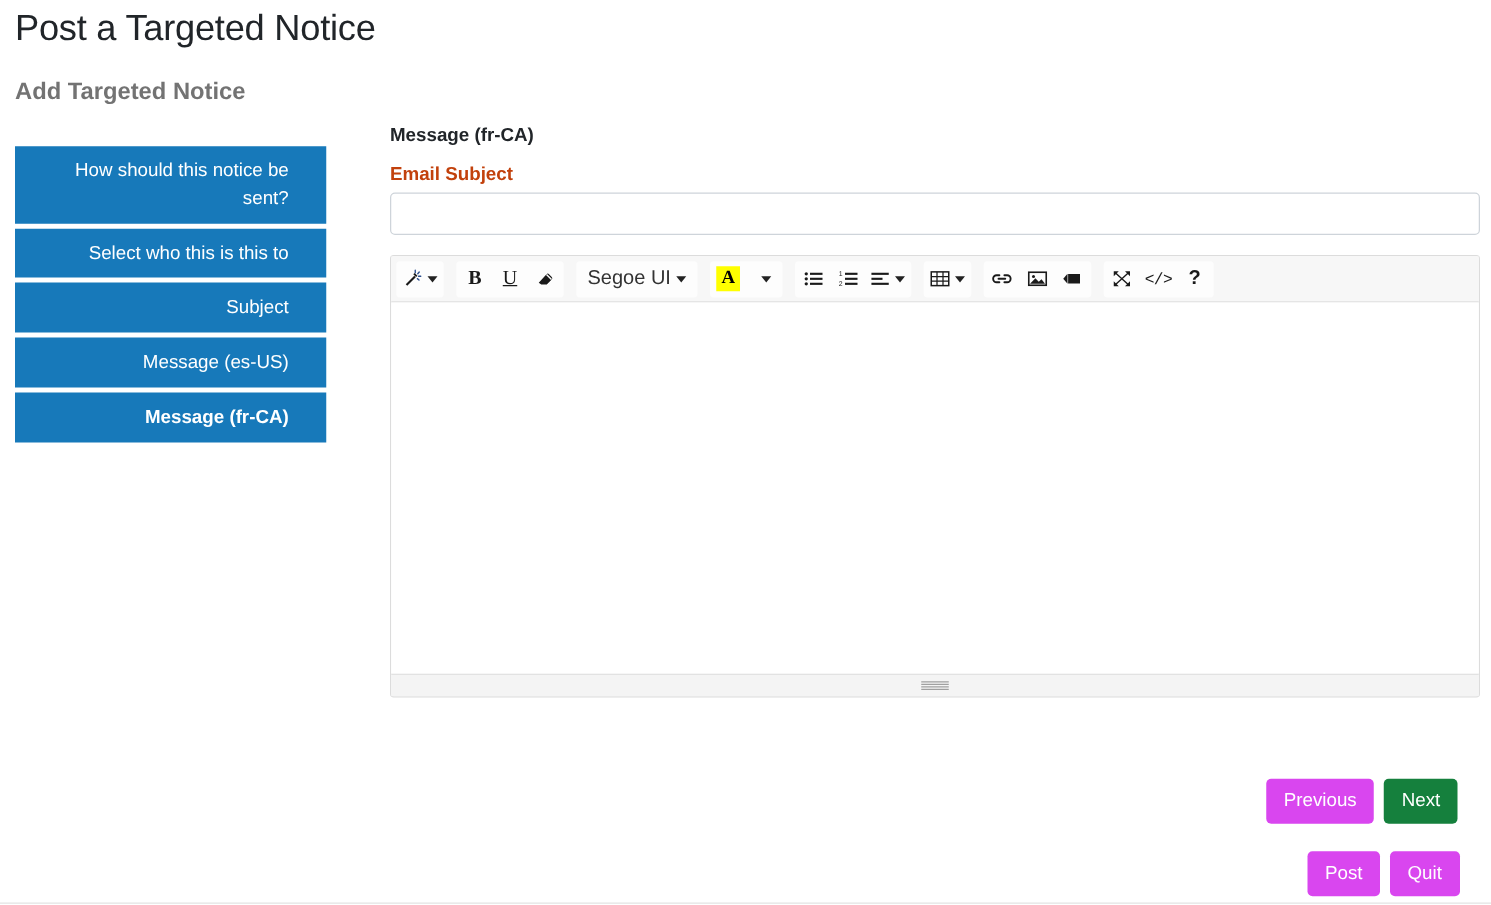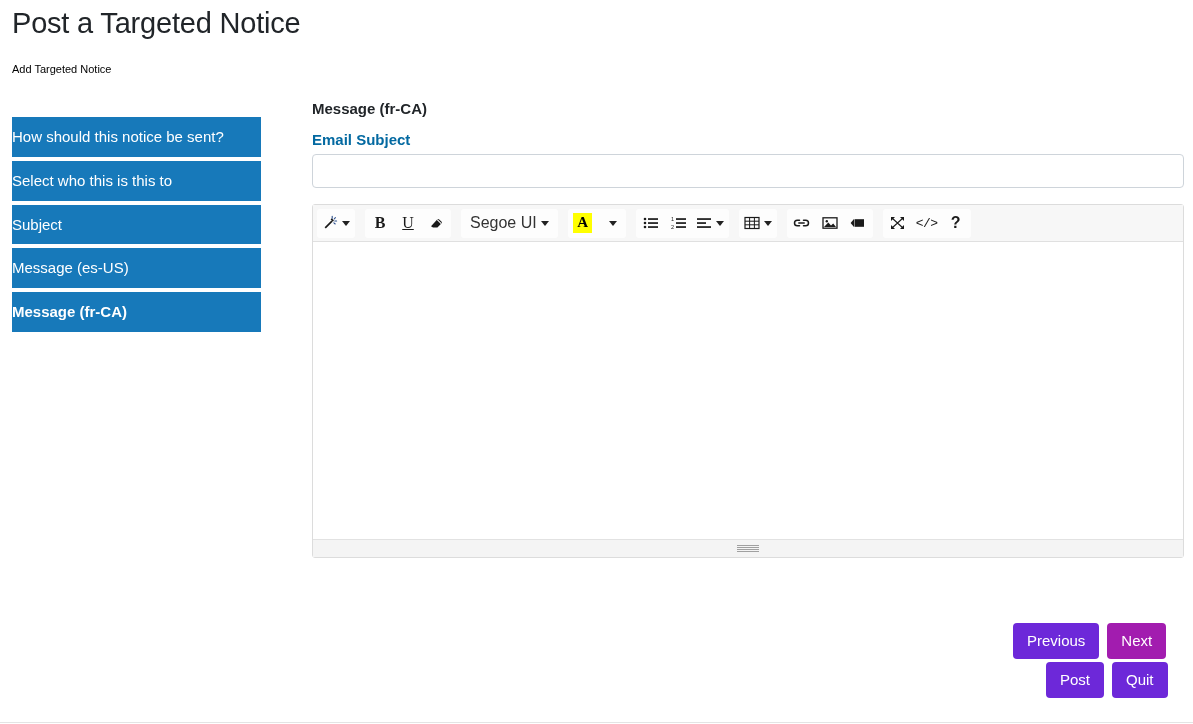--- a/index.html
+++ b/index.html
@@ -32,41 +32,42 @@
     font-size: 29px;
     font-weight: 400;
     line-height: 1.2;
     color: #212529;
     letter-spacing: -0.2px;
   }
   .section-title {
     position: absolute;
     left: 12px;
     top: 63px;
-    font-size: 11px;
-    font-weight: normal;
-    color: #000000;
+    font-size: 19px;
+    font-weight: bold;
+    color: #737373;
   }
 
   
   .sidebar {
     position: absolute;
     left: 12px;
     top: 117px;
     width: 249px;
   }
   .step {
     background: #1779ba;
     color: #ffffff;
     font-size: 15px;
     line-height: 1.45;
-    padding: 9px 0;
+    padding: 9px 30px;
     margin-bottom: 4px;
     cursor: pointer;
     min-height: 38px;
+    text-align: right;
   }
   .step.active {
     font-weight: bold;
   }
 
   
   .main {
     position: absolute;
     left: 312px;
     top: 100px;
@@ -74,21 +75,21 @@
   }
   .field-heading {
     font-size: 15px;
     font-weight: bold;
     color: #212529;
     margin: 0 0 14px 0;
   }
   .field-label {
     font-size: 15px;
     font-weight: bold;
-    color: #0369a1;
+    color: #c2410c;
     margin: 0 0 6px 0;
     display: block;
   }
   .text-input {
     width: 872px;
     height: 34px;
     border: 1px solid #ced4da;
     border-radius: 4px;
     padding: 6px 12px;
     font-size: 14px;
@@ -217,33 +218,33 @@
     width: 100%;
   }
 
   
   .btn-row {
     position: absolute;
     display: flex;
     gap: 8px;
   }
   .nav-row { left: 1013px; top: 623px; }
-  .action-row { left: 1046px; top: 662px; }
+  .action-row { left: 1046px; top: 681px; }
   .btn {
     border: none;
     border-radius: 4px;
     color: #ffffff;
     font-size: 15px;
     font-family: "Liberation Sans", sans-serif;
     padding: 8px 14px;
     cursor: pointer;
     line-height: 1.3;
   }
-  .btn-primary { background: #6d28d9; }
-  .btn-primary-light { background: #a21caf; text-align: right; }
+  .btn-primary { background: #d946ef; }
+  .btn-primary-light { background: #15803d; text-align: right; }
 
   .footer-rule {
     position: absolute;
     left: 0;
     top: 722px;
     width: 1193px;
     height: 1px;
     background: #e4e4e4;
   }
 </style>

